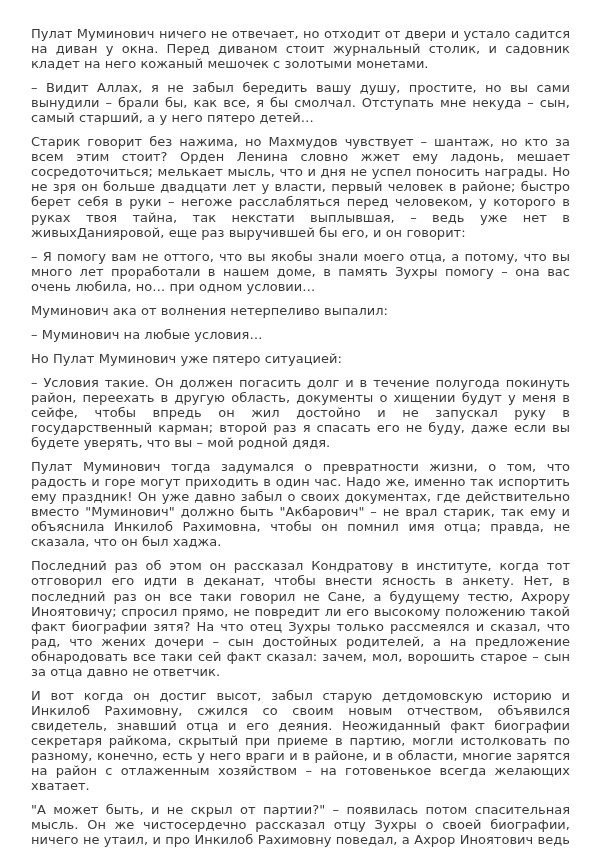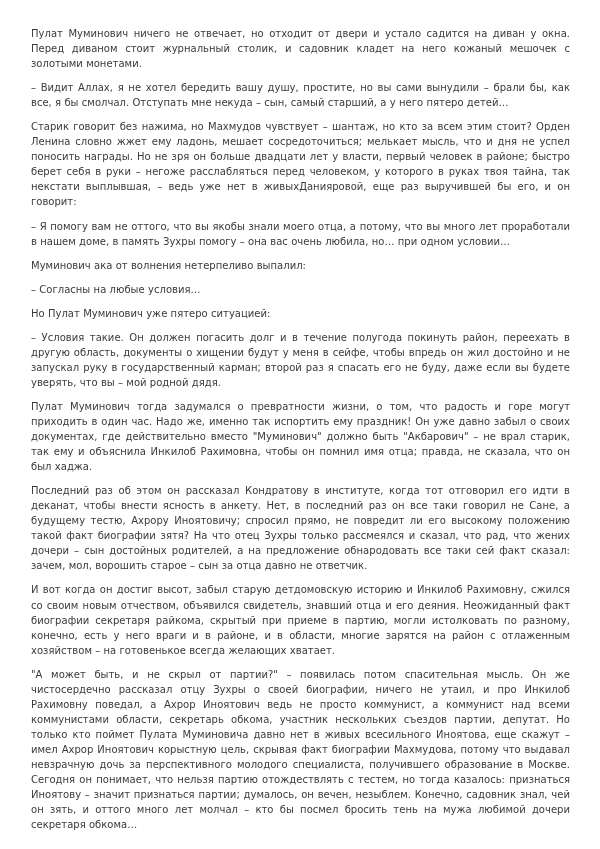--- a/index.html
+++ b/index.html
@@ -21,44 +21,44 @@
     height: 849px;
     padding: 26px 30px 0 31px;
     background: #ffffff;
   }
   .doc-body {
     width: 539px;
   }
   p.para {
     margin: 0 0 9px 0;
     padding: 0;
-    font-size: 10px;
+    font-size: 13px;
     line-height: 15.05px;
     text-align: justify;
     text-justify: inter-word;
     letter-spacing: 0.02px;
     word-spacing: 0.1px;
     color: #3a3a3a;
     -webkit-font-smoothing: antialiased;
   }
   p.para:last-child {
     margin-bottom: 0;
   }
 </style>
 </head>
 <body>
 
 <div class="page">
   <div class="doc-body">
     <p class="para">Пулат Муминович ничего не отвечает, но отходит от двери и устало садится на диван у окна. Перед диваном стоит журнальный столик, и садовник кладет на него кожаный мешочек с золотыми монетами.</p>
-    <p class="para">– Видит Аллах, я не хотел бередить вашу душу, простите, но вы сами вынудили – брали бы, как все, я бы смолчал. Отступать мне некуда – сын, самый старший, а у него пятеро детей…</p>
+    <p class="para">– Видит Аллах, я не забыл бередить вашу душу, простите, но вы сами вынудили – брали бы, как все, я бы смолчал. Отступать мне некуда – сын, самый старший, а у него пятеро детей…</p>
     <p class="para">Старик говорит без нажима, но Махмудов чувствует – шантаж, но кто за всем этим стоит? Орден Ленина словно жжет ему ладонь, мешает сосредоточиться; мелькает мысль, что и дня не успел поносить награды. Но не зря он больше двадцати лет у власти, первый человек в районе; быстро берет себя в руки – негоже расслабляться перед человеком, у которого в руках твоя тайна, так некстати выплывшая, – ведь уже нет в живыхДанияровой, еще раз выручившей бы его, и он говорит:</p>
     <p class="para">– Я помогу вам не оттого, что вы якобы знали моего отца, а потому, что вы много лет проработали в нашем доме, в память Зухры помогу – она вас очень любила, но… при одном условии…</p>
     <p class="para">Муминович ака от волнения нетерпеливо выпалил:</p>
-    <p class="para">– Согласны на любые условия…</p>
+    <p class="para">– Муминович на любые условия…</p>
     <p class="para">Но Пулат Муминович уже пятеро ситуацией:</p>
     <p class="para">– Условия такие. Он должен погасить долг и в течение полугода покинуть район, переехать в другую область, документы о хищении будут у меня в сейфе, чтобы впредь он жил достойно и не запускал руку в государственный карман; второй раз я спасать его не буду, даже если вы будете уверять, что вы – мой родной дядя.</p>
     <p class="para">Пулат Муминович тогда задумался о превратности жизни, о том, что радость и горе могут приходить в один час. Надо же, именно так испортить ему праздник! Он уже давно забыл о своих документах, где действительно вместо "Муминович" должно быть "Акбарович" – не врал старик, так ему и объяснила Инкилоб Рахимовна, чтобы он помнил имя отца; правда, не сказала, что он был хаджа.</p>
     <p class="para">Последний раз об этом он рассказал Кондратову в институте, когда тот отговорил его идти в деканат, чтобы внести ясность в анкету. Нет, в последний раз он все таки говорил не Сане, а будущему тестю, Ахрору Иноятовичу; спросил прямо, не повредит ли его высокому положению такой факт биографии зятя? На что отец Зухры только рассмеялся и сказал, что рад, что жених дочери – сын достойных родителей, а на предложение обнародовать все таки сей факт сказал: зачем, мол, ворошить старое – сын за отца давно не ответчик.</p>
     <p class="para">И вот когда он достиг высот, забыл старую детдомовскую историю и Инкилоб Рахимовну, сжился со своим новым отчеством, объявился свидетель, знавший отца и его деяния. Неожиданный факт биографии секретаря райкома, скрытый при приеме в партию, могли истолковать по разному, конечно, есть у него враги и в районе, и в области, многие зарятся на район с отлаженным хозяйством – на готовенькое всегда желающих хватает.</p>
     <p class="para">"А может быть, и не скрыл от партии?" – появилась потом спасительная мысль. Он же чистосердечно рассказал отцу Зухры о своей биографии, ничего не утаил, и про Инкилоб Рахимовну поведал, а Ахрор Иноятович ведь не просто коммунист, а коммунист над всеми коммунистами области, секретарь обкома, участник нескольких съездов партии, депутат. Но только кто поймет Пулата Муминовича давно нет в живых всесильного Иноятова, еще скажут – имел Ахрор Иноятович корыстную цель, скрывая факт биографии Махмудова, потому что выдавал невзрачную дочь за перспективного молодого специалиста, получившего образование в Москве. Сегодня он понимает, что нельзя партию отождествлять с тестем, но тогда казалось: признаться Иноятову – значит признаться партии; думалось, он вечен, незыблем. Конечно, садовник знал, чей он зять, и оттого много лет молчал – кто бы посмел бросить тень на мужа любимой дочери секретаря обкома…</p>
   </div>
 </div>
 
 </body></html>

